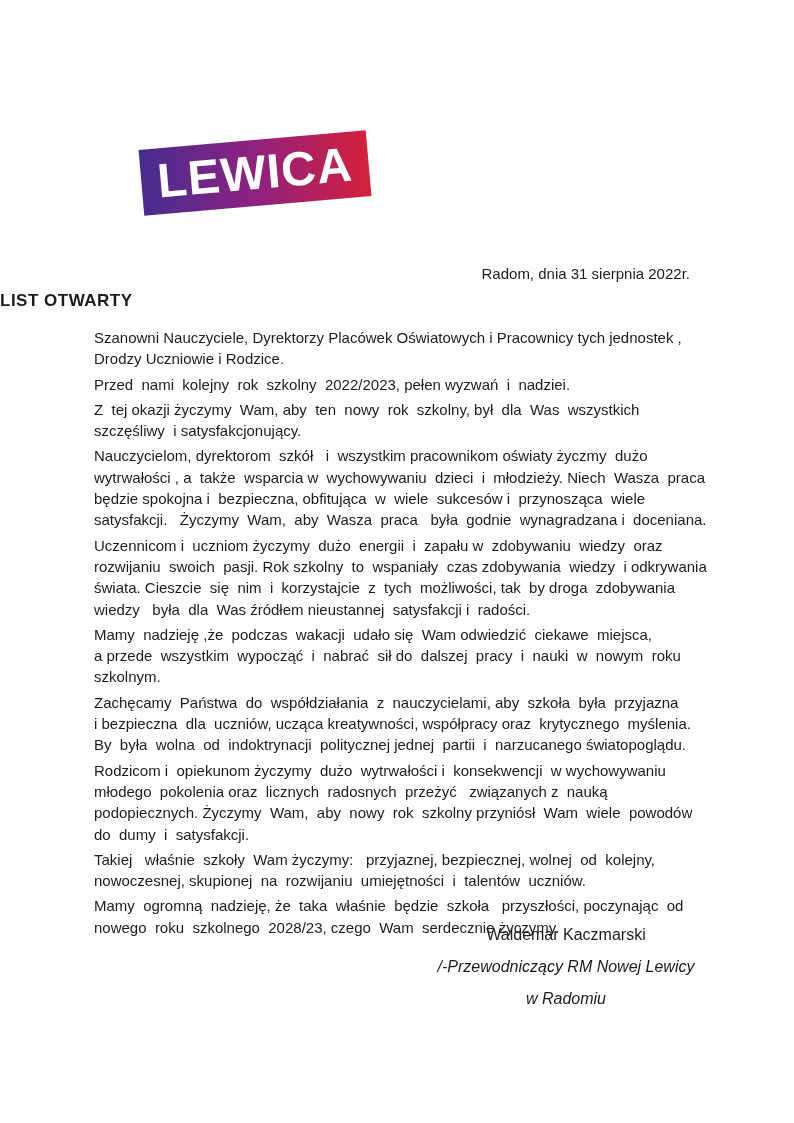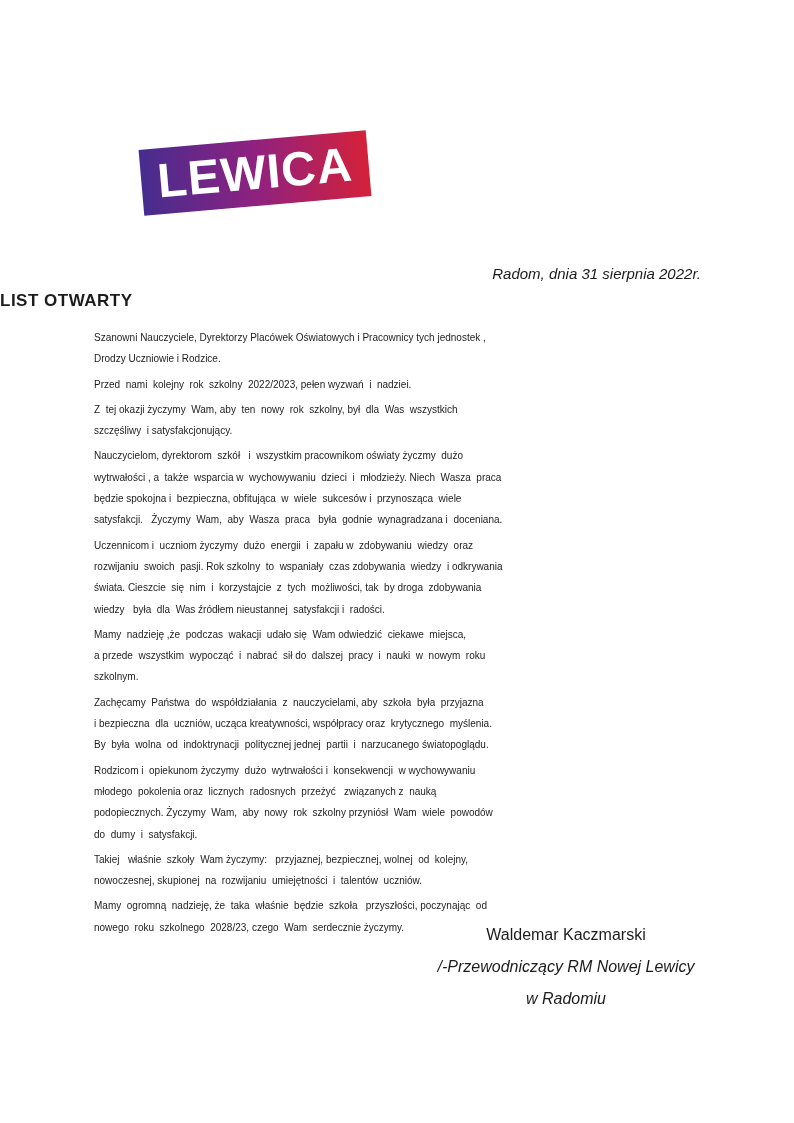--- a/index.html
+++ b/index.html
@@ -33,24 +33,23 @@
     font-weight: 700;
     font-size: 48px;
     letter-spacing: 1px;
     line-height: 1;
     font-family: "Liberation Sans", sans-serif;
   }
   
   .dateline {
     position: absolute;
     top: 265px;
-    right: 93px;
+    right: 104px;
     font-size: 15px;
     white-space: pre;
-    font-style: italic;
   }
   
   .title {
     position: absolute;
     top: 291px;
     left: 0;
     width: 100%;
     text-align: left;
     font-size: 17px;
     font-weight: 700;
@@ -58,21 +57,21 @@
   }
   
   .body-text {
     position: absolute;
     left: 94px;
     top: 327px;
     width: 640px;
   }
   .para {
     margin: 0 0 4px 0;
-    font-size: 10px;
+    font-size: 15px;
     line-height: 21.3px;
     white-space: pre;
   }
   
   .signature {
     position: absolute;
     left: 396px;
     top: 925px;
     width: 340px;
     text-align: center;

